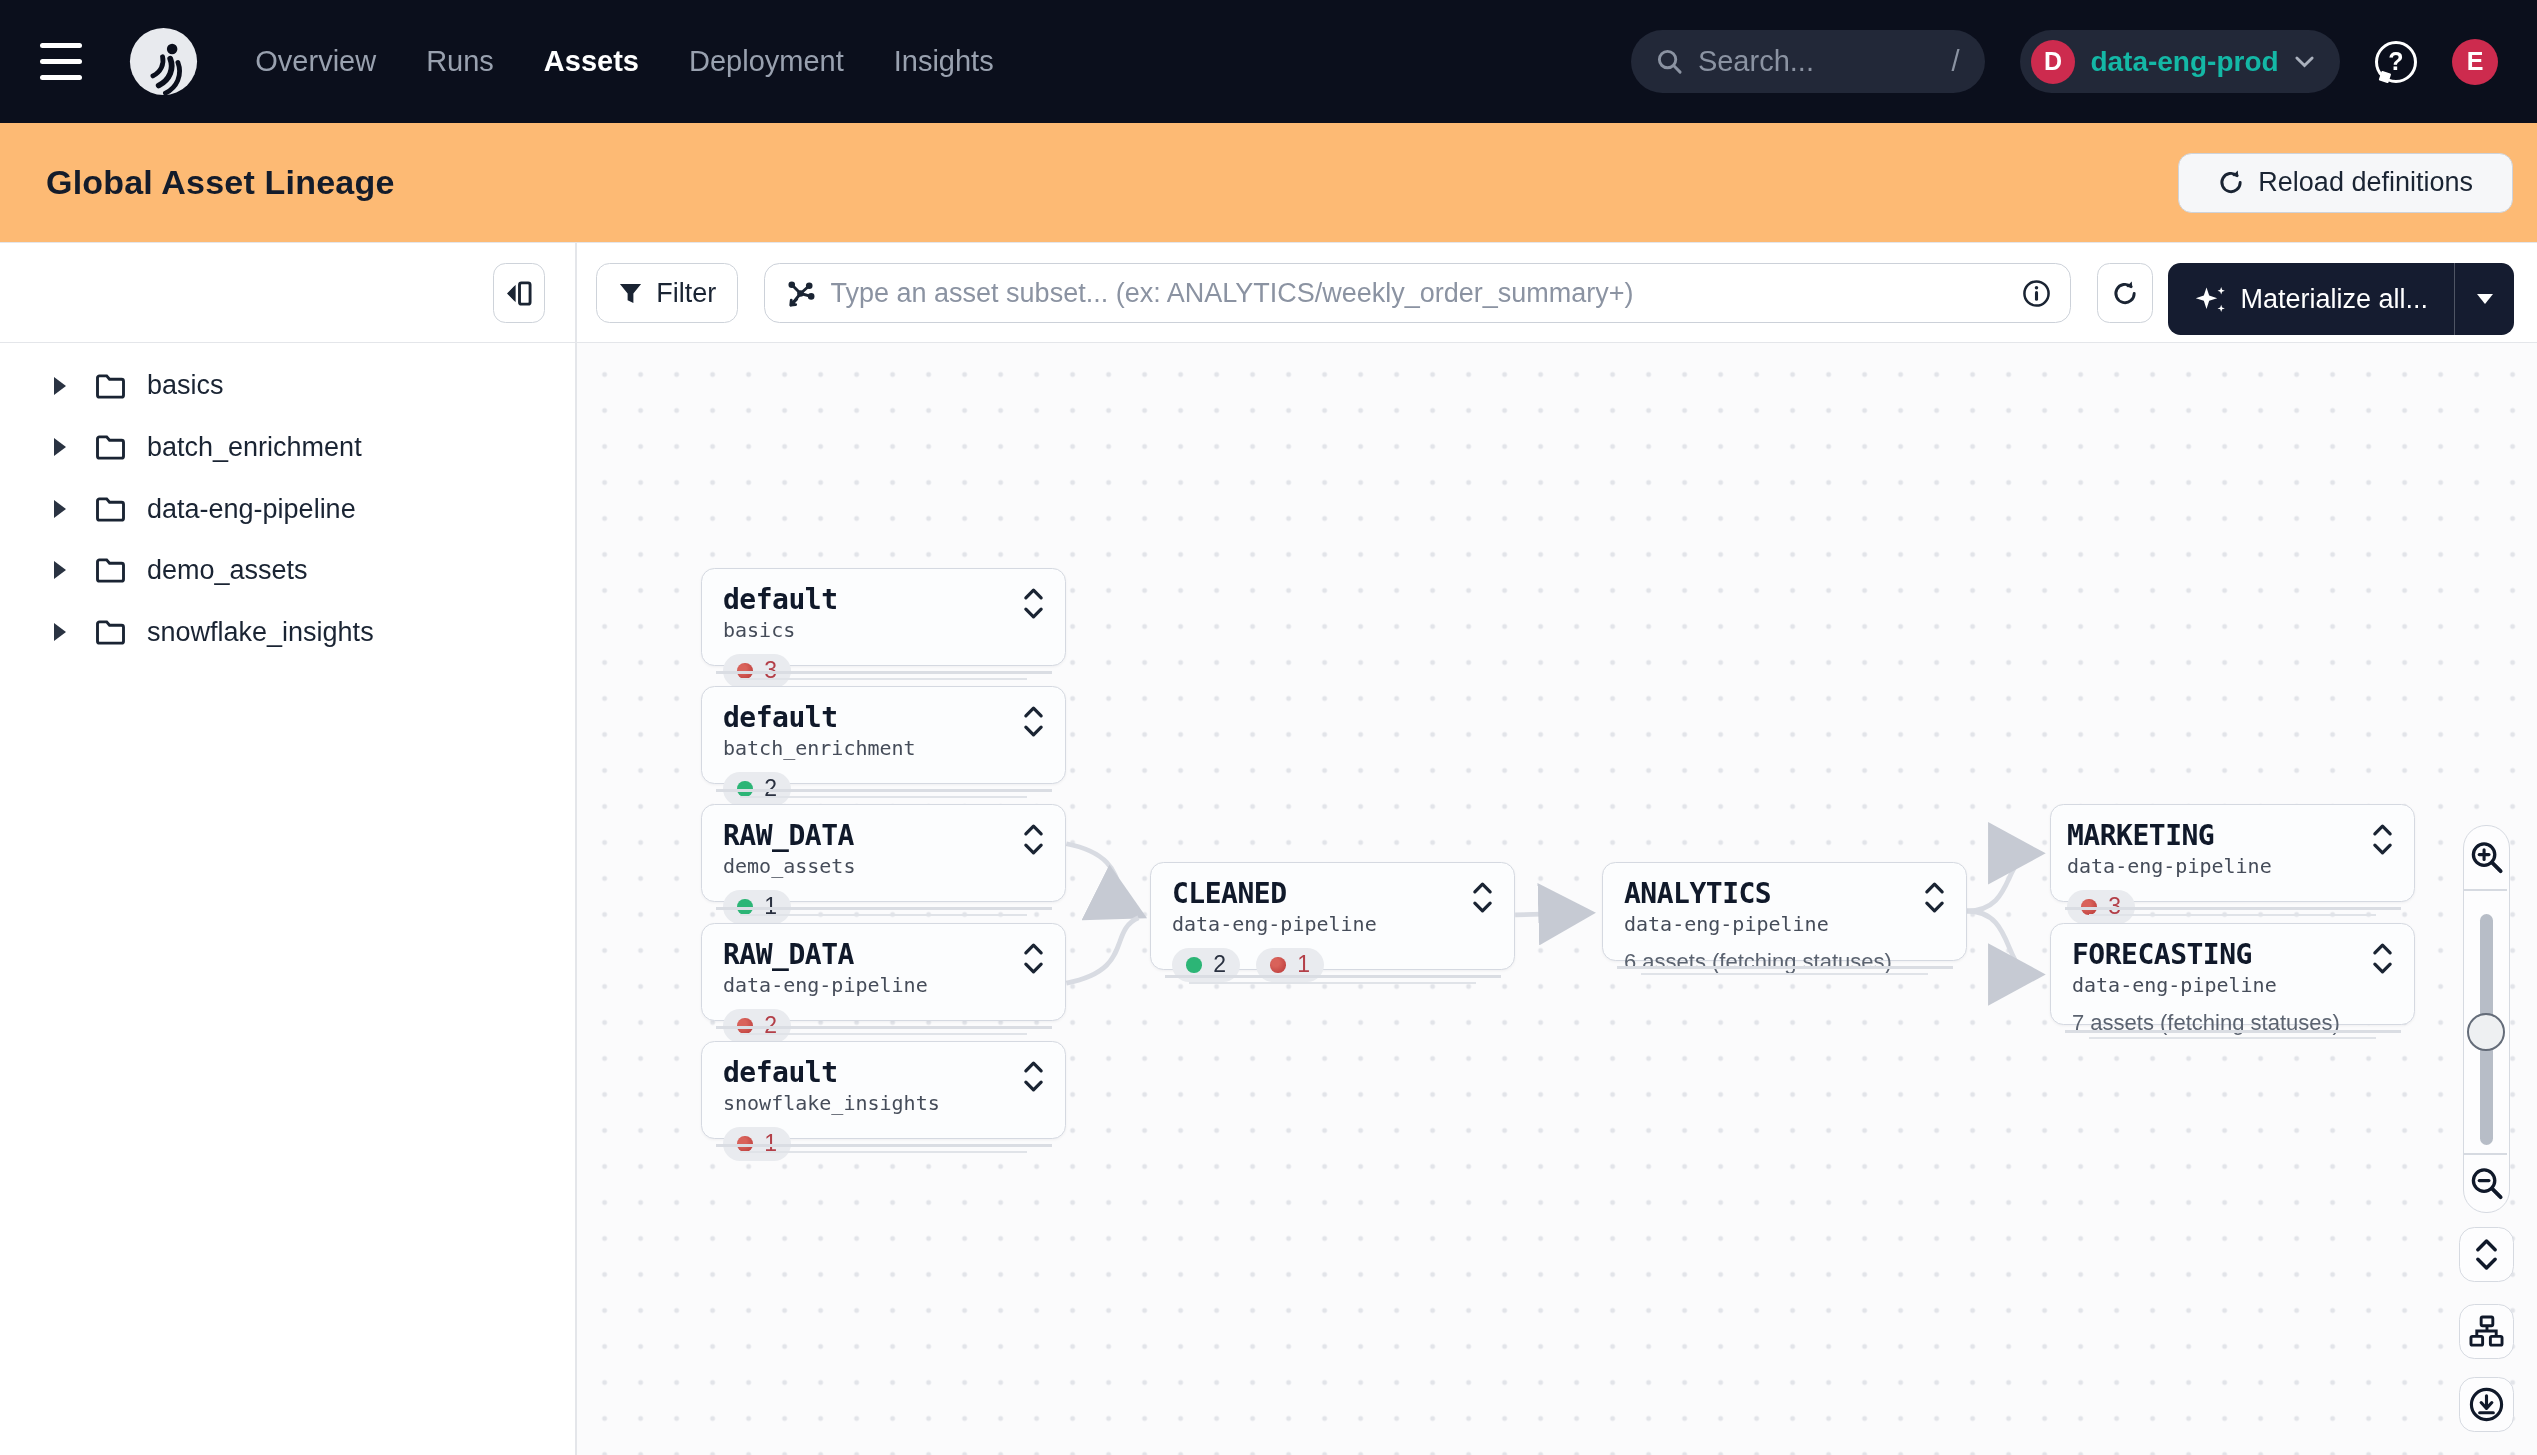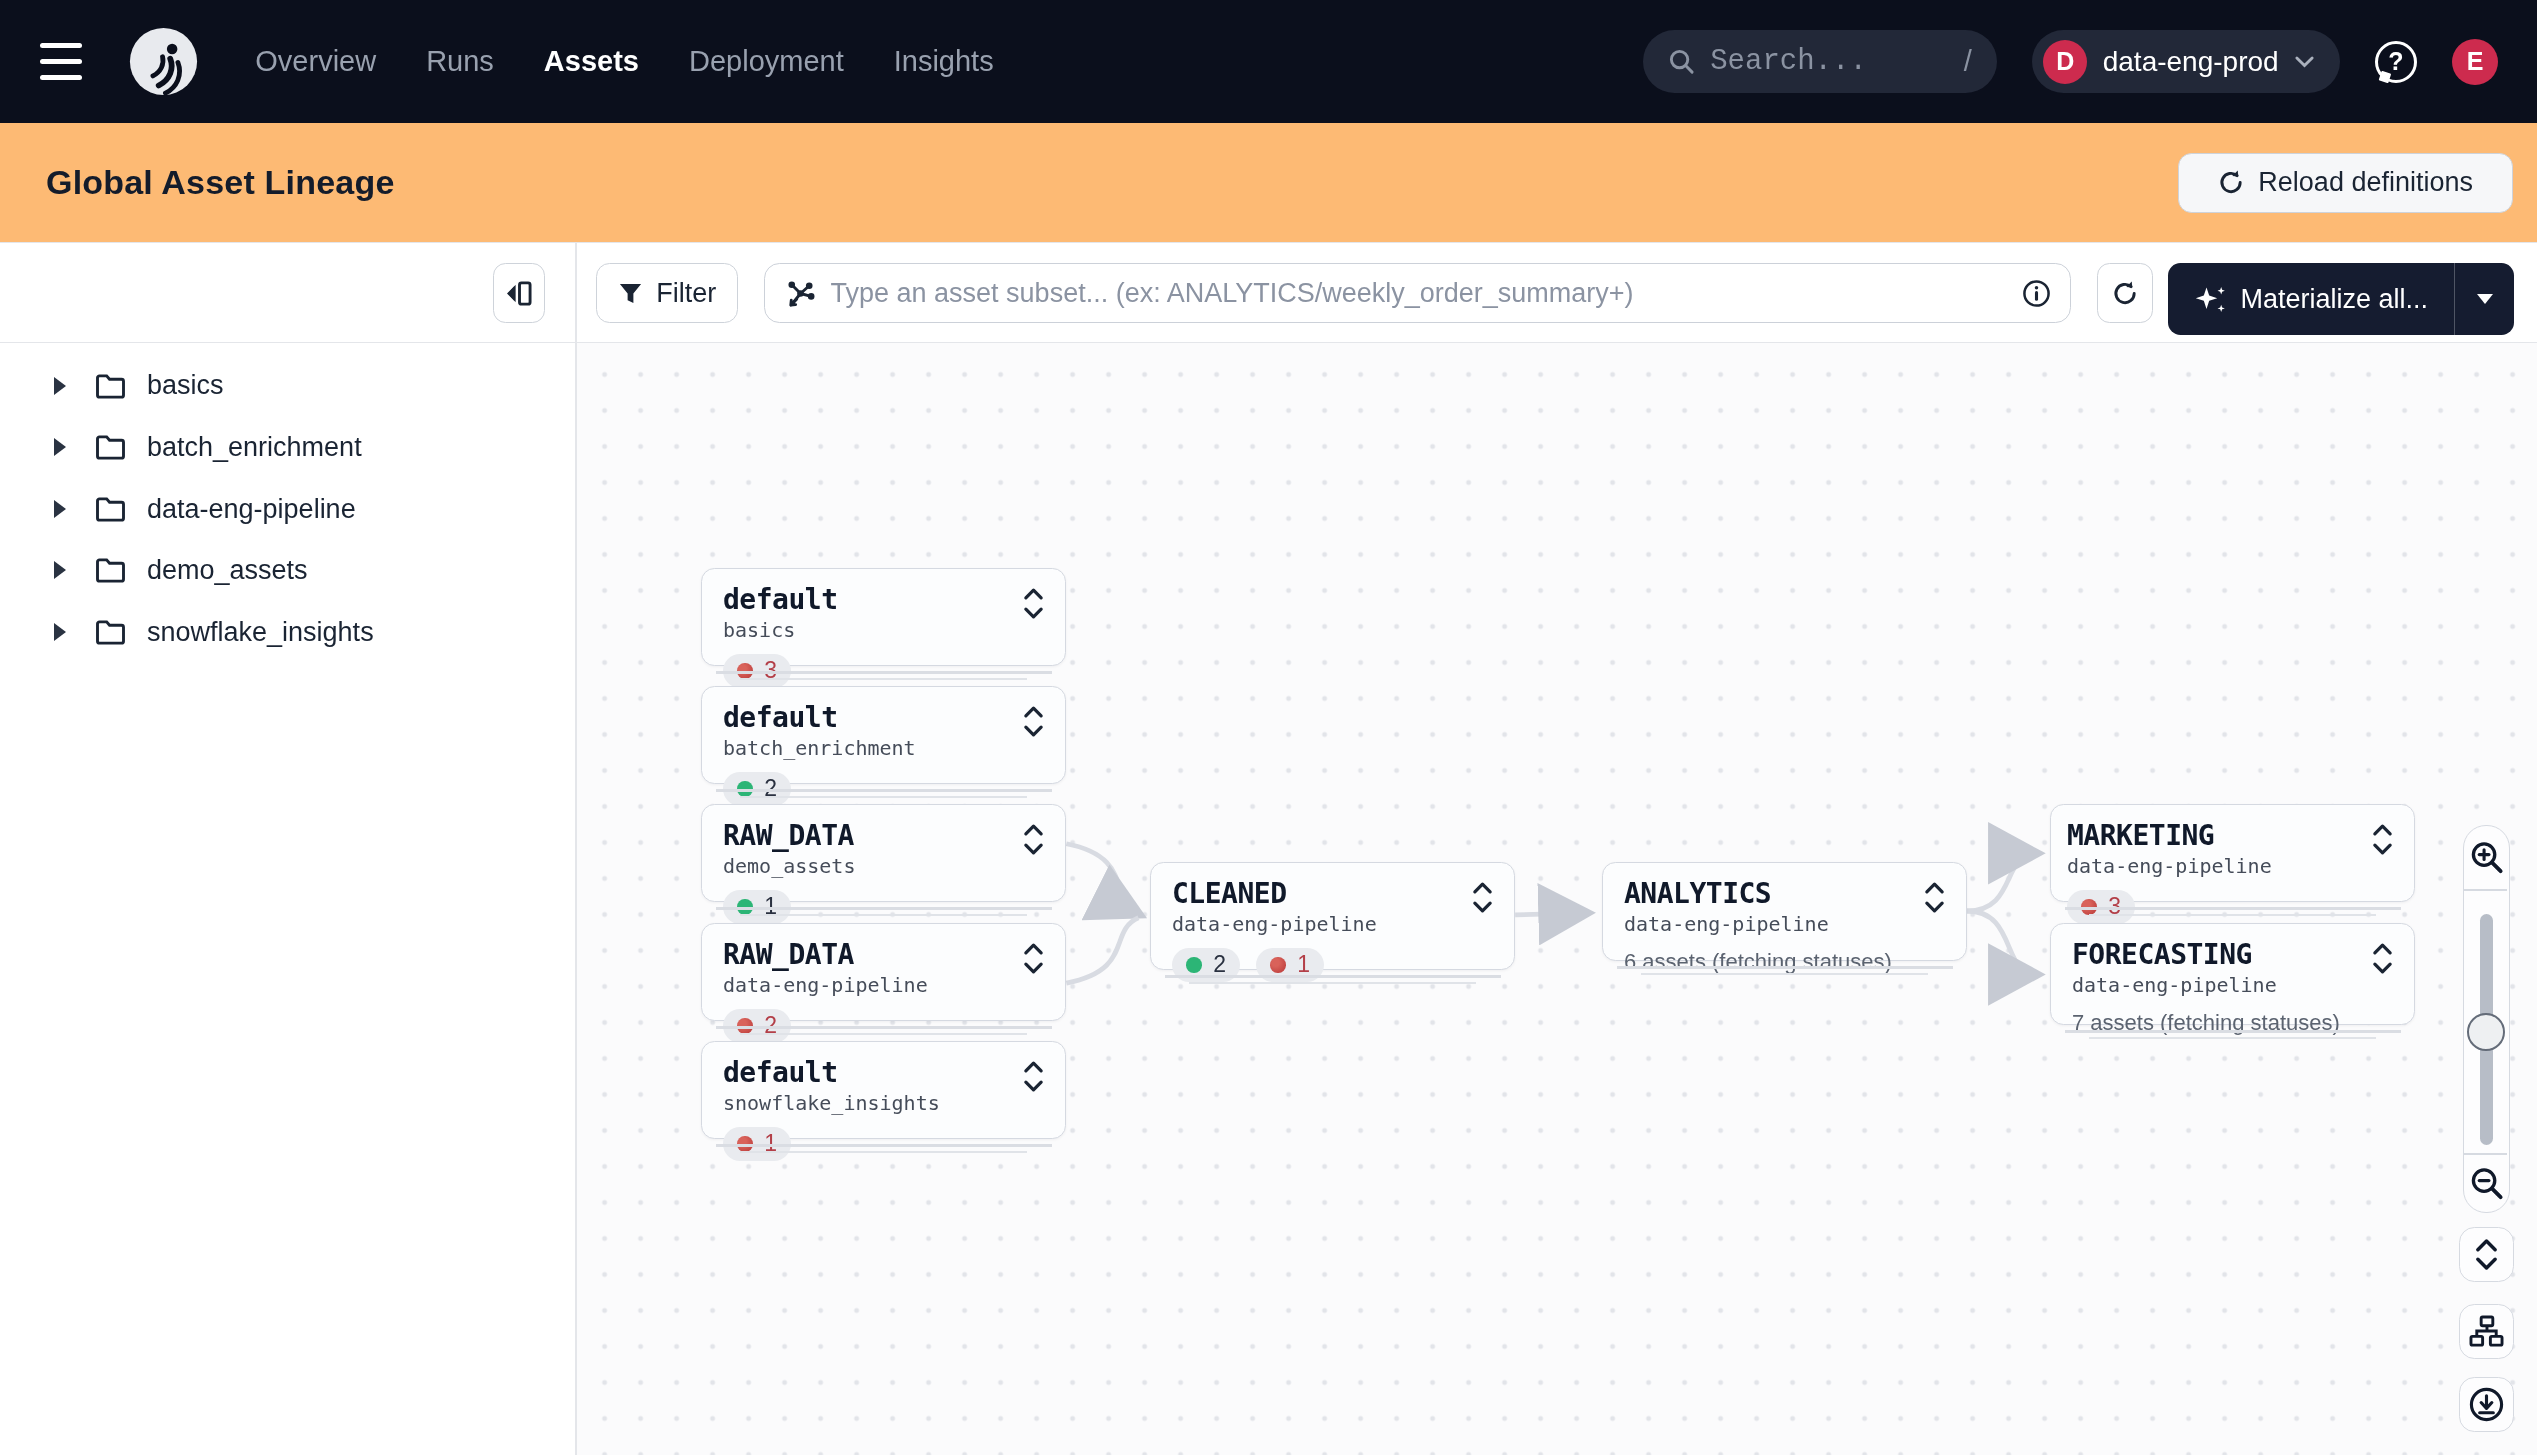--- a/index.html
+++ b/index.html
@@ -14,28 +14,28 @@
   .hamburger { width:42px; height:37px; display:flex; flex-direction:column; justify-content:space-between; cursor:pointer; }
   .hamburger span { display:block; height:5.3px; background:#fff; border-radius:2.9px; }
   .logo { width:71px; height:71px; margin-left:17.3px; }
   .nav-links { display:flex; align-items:center; gap:50px; margin-left:27px; }
   .nav-link { font-size:29px; font-weight:500; color:#99a1af; cursor:pointer; }
   .nav-link.active { color:#ffffff; font-weight:700; }
   .nav-right { display:flex; align-items:center; gap:35px; }
   .search-pill { width:354px; height:63px; background:#222838; border-radius:32px;
                  display:flex; align-items:center; padding:0 25px; gap:15.4px; }
   .search-pill input { flex:1; background:transparent; border:none; outline:none;
-                       font-size:29px; color:#e6e9ee; font-family:Liberation Mono, monospace; min-width:0; }
+                       font-size:29px; color:#e6e9ee; font-family:Liberation Sans, sans-serif; min-width:0; }
   .search-pill input::placeholder { color:#8b93a2; }
   .search-slash { color:#8b93a2; font-size:29px; }
   .ws-pill { height:63px; background:#222838; border-radius:32px; display:flex; align-items:center;
              gap:15.4px; padding:0 25px 0 11.5px; cursor:pointer; }
   .ws-badge { width:44px; height:44px; border-radius:50%; background:#cd2b4e; color:#fff;
               font-weight:700; font-size:25px; display:flex; align-items:center; justify-content:center; }
-  .ws-name { color:#ffffff; font-weight:400; font-size:28px; }
+  .ws-name { color:#14b8a6; font-weight:700; font-size:28px; }
   .help-bubble { width:42px; height:42px; border:3.4px solid #fff; border-radius:50%;
                  color:#fff; font-size:25px; font-weight:700; display:flex; align-items:center;
                  justify-content:center; position:relative; cursor:pointer; }
   .help-bubble::after { content:""; position:absolute; left:1.9px; bottom:-1.9px; width:9.6px; height:9.6px;
                         background:#fff; transform:rotate(18deg); border-radius:1px; }
   .avatar { width:46px; height:46px; border-radius:50%; background:#cd2b4e; color:#fff;
             font-weight:700; font-size:25px; display:flex; align-items:center; justify-content:center; cursor:pointer; }
 
   
   .pagehead { position:absolute; left:0; top:123px; width:2538px; height:120px; background:#fdba74;

